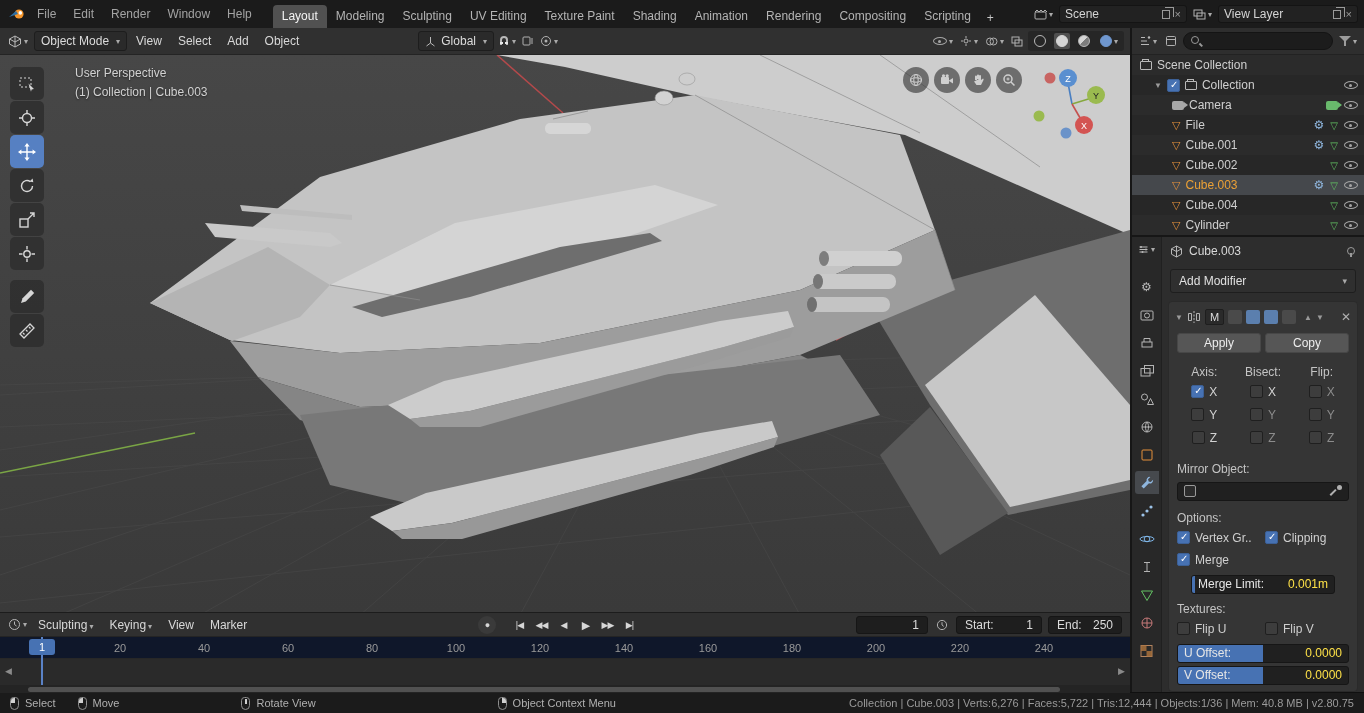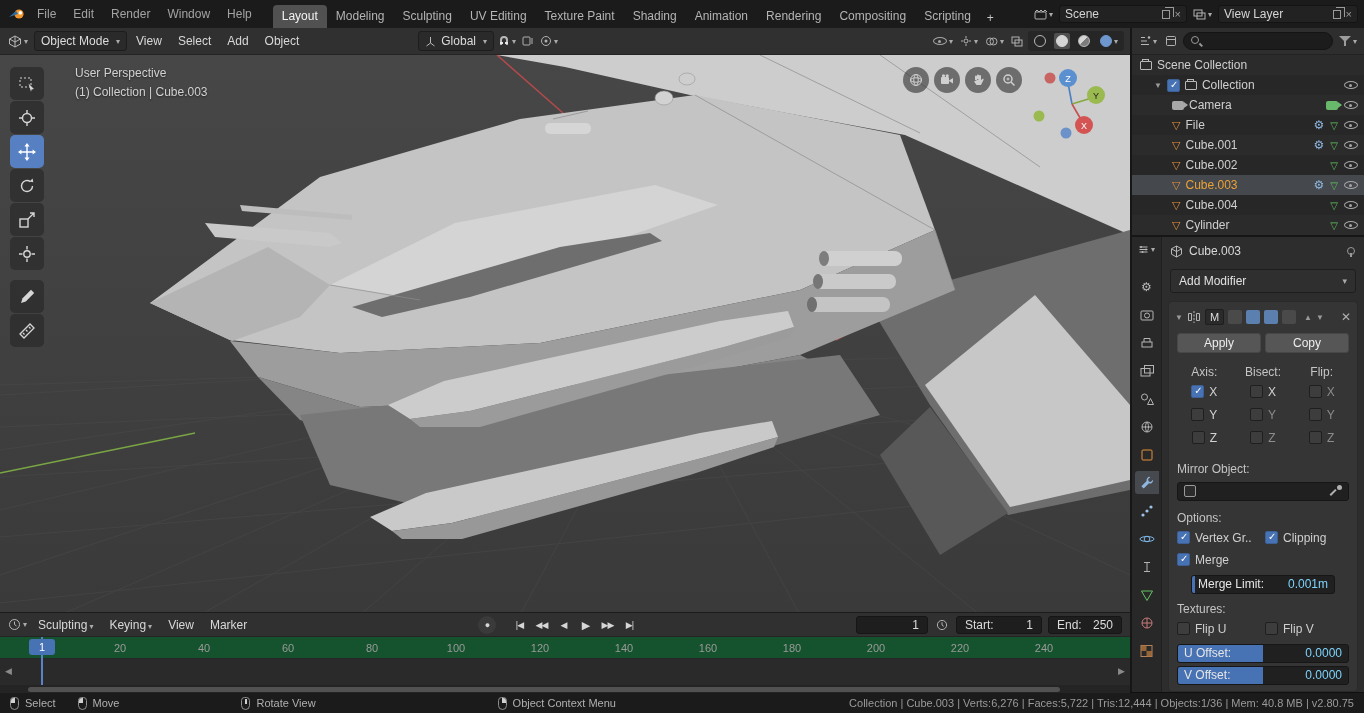--- a/index.html
+++ b/index.html
@@ -113,34 +113,34 @@
   .col-labels span{width:62px;text-align:center;color:#c4c4c4}
   .axrow{display:flex;margin:0 0 9px}
   .axcell{width:62px;display:flex;align-items:center;justify-content:center;gap:5px}
   .axcell .al{color:#d2d2d2}.axcell .dim{color:#8c8c8c}
   .sect-label{color:#c4c4c4;margin:8px 2px 6px}
   .optrow{display:flex;margin:0 2px 8px;gap:4px}
   .optcell{display:flex;gap:5px;width:50%}
   .field{height:20px;background:#202020;border:1px solid #161616;border-radius:3px;display:flex;align-items:center;padding:0 6px;gap:5px;position:relative;overflow:hidden}
   .slider-fill{position:absolute;left:0;top:0;bottom:0;background:#4772b3}
   .fl{position:relative;z-index:1;color:#e6e6e6}
-  .fv{position:relative;z-index:1;margin-left:auto;color:#7dd3fc}
+  .fv{position:relative;z-index:1;margin-left:auto;color:#fde047}
   .objbox{width:12px;height:12px;border:1px solid #9a9a9a;border-radius:2px;background:#2c2c2c}
   .dropper{width:12px;height:12px;position:relative;margin-left:auto}
   .dropper::before{content:"";position:absolute;left:1px;bottom:1px;width:8px;height:2px;background:#b0b0b0;transform:rotate(-45deg);transform-origin:left bottom}
   .dropper::after{content:"";position:absolute;right:0;top:0;width:5px;height:5px;background:#b0b0b0;border-radius:50%}
 
   
   .timeline{flex:0 0 80px;background:#2b2b2b;position:relative;border-top:1px solid #1c1c1c}
   .tl-head{height:24px;background:#303030;display:flex;align-items:center;gap:2px;padding:0 6px;border-bottom:1px solid #242424}
   .transport{position:absolute;left:478px;top:3px;display:flex;align-items:center;gap:3px;color:#cfcfcf}
   .tpb{width:19px;height:18px;display:flex;align-items:center;justify-content:center;font-size:9px;letter-spacing:-1px;color:#d6d6d6;border-radius:3px}
   .tl-fields{position:absolute;right:8px;top:3px;display:flex;gap:6px;align-items:center}
   .numbox{height:18px;background:#1e1e1e;border:1px solid #161616;border-radius:3px;display:flex;align-items:center;padding:0 8px;gap:8px;color:#dcdcdc}
-  .ruler{position:absolute;left:0;right:0;top:24px;height:22px;background:#14532d;border-bottom:1px solid #272727;display:flex;padding-left:78px}
+  .ruler{position:absolute;left:0;right:0;top:24px;height:22px;background:#0f172a;border-bottom:1px solid #272727;display:flex;padding-left:78px}
   .tick{width:84px;text-align:center;color:#9a9a9a;font-size:11px;line-height:22px}
   .track{position:absolute;left:0;right:0;top:46px;height:26px;background:#2a2a2a}
   .playhead-line{position:absolute;left:41px;top:24px;width:2px;height:48px;background:#5a82c6}
   .playhead-label{position:absolute;left:29px;top:26px;min-width:26px;height:16px;background:#4772b3;border-radius:3px;color:#fff;font-size:11px;display:flex;align-items:center;justify-content:center;padding:0 4px}
   .tl-scroll{position:absolute;left:0;right:0;top:72px;height:8px;background:#242424}
   .tl-thumb{position:absolute;left:28px;right:70px;top:1.5px;height:5px;background:#515151;border-radius:3px}
   .edge-arrow{position:absolute;color:#8a8a8a;font-size:9px;top:53px}
 
   
   .statusbar{flex:0 0 21px;background:#1b1b1b;border-top:1px solid #101010;display:flex;align-items:center;padding:0 10px;gap:22px;font-size:11px;color:#b0b0b0}

